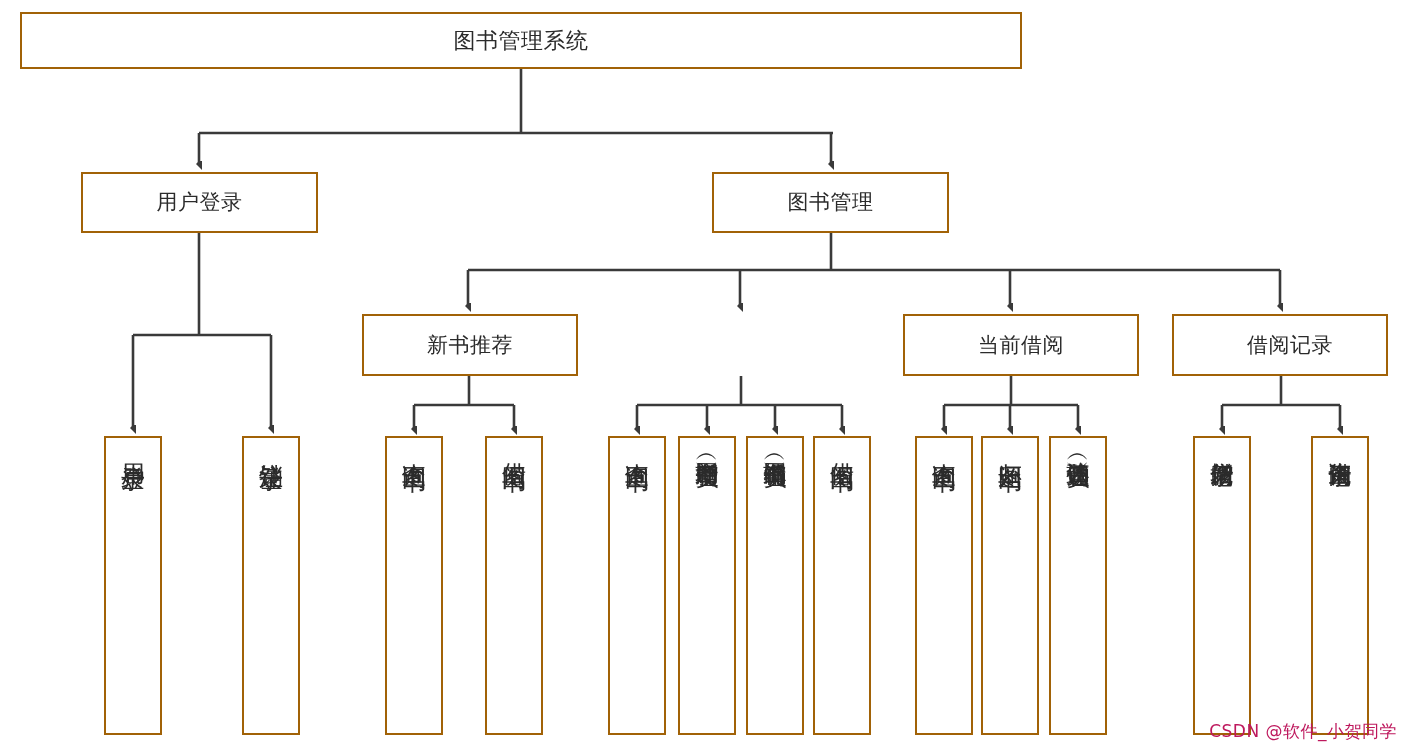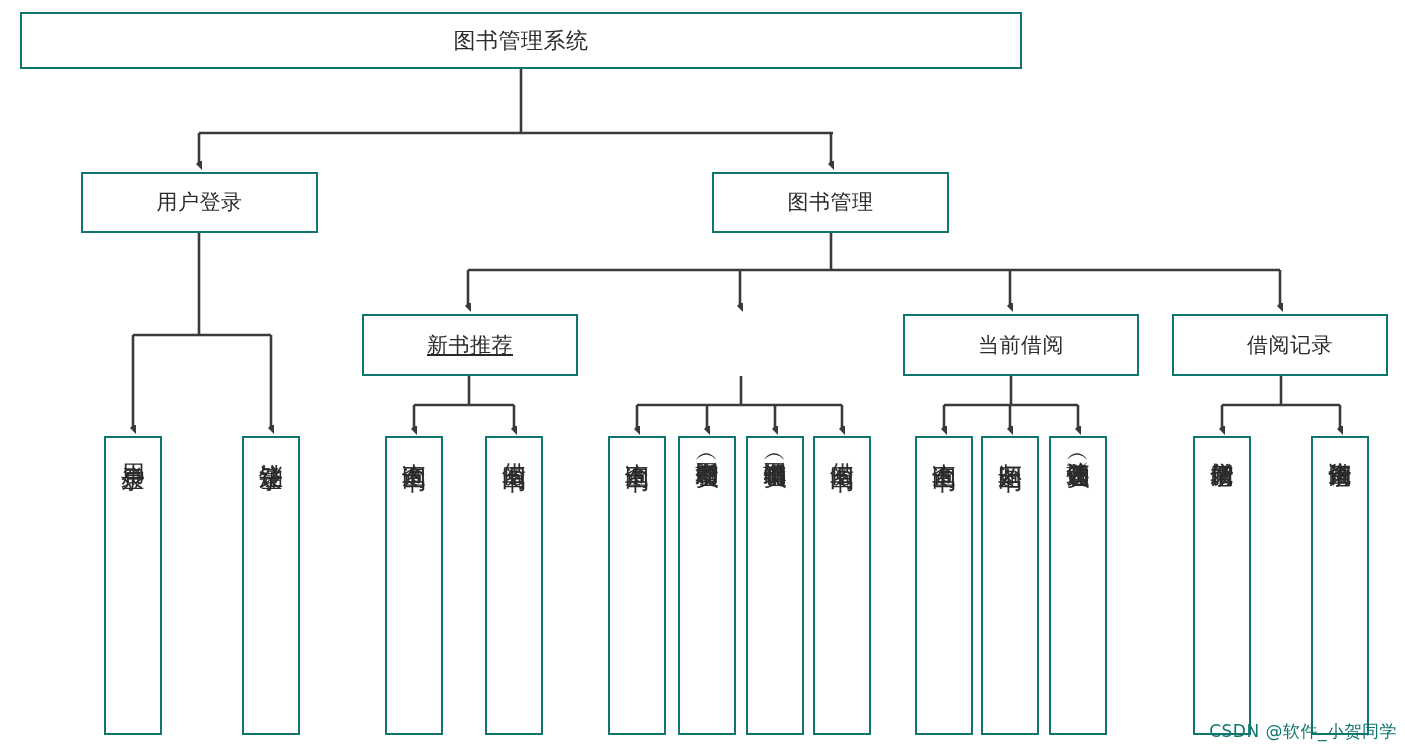--- a/index.html
+++ b/index.html
@@ -22,21 +22,21 @@
   svg#edges {
     position: absolute;
     left: 0;
     top: 0;
     width: 1405px;
     height: 747px;
     pointer-events: none;
   }
   .node {
     position: absolute;
-    border: 2px solid #0f766e;
+    border: 2px solid #a16207;
     background: #ffffff;
     display: flex;
     align-items: center;
     justify-content: center;
     color: #2b2b2b;
     line-height: 1.18;
   }
   .node-label {
     display: block;
     text-align: center;
@@ -67,21 +67,21 @@
   }
   .node.vert.tall .node-label {
     font-size: 23px;
     letter-spacing: 0.5px;
   }
   .watermark {
     position: absolute;
     right: 8px;
     bottom: 4px;
     font-size: 17px;
-    color: #0f766e;
+    color: #be185d;
     white-space: nowrap;
     letter-spacing: 0.5px;
   }
 </style>
 </head>
 <body>
 
 <div id="canvas">
 
   <svg id="edges" viewBox="0 0 1405 747">
@@ -141,21 +141,21 @@
   </div>
 
   <div class="node horiz" style="left:81px; top:172px; width:237px; height:61px;">
     <span class="node-label">用户登录</span>
   </div>
 
   <div class="node horiz" style="left:712px; top:172px; width:237px; height:61px;">
     <span class="node-label">图书管理</span>
   </div>
 
-  <div class="node horiz" style="left:362px; top:314px; width:216px; height:62px;text-decoration:underline;">
+  <div class="node horiz" style="left:362px; top:314px; width:216px; height:62px;">
     <span class="node-label">新书推荐</span>
   </div>
 
 
   <div class="node horiz" style="left:903px; top:314px; width:236px; height:62px;">
     <span class="node-label">当前借阅</span>
   </div>
 
   <div class="node horiz" style="left:1172px; top:314px; width:216px; height:62px;padding-left:20px;">
     <span class="node-label">借阅记录</span>

